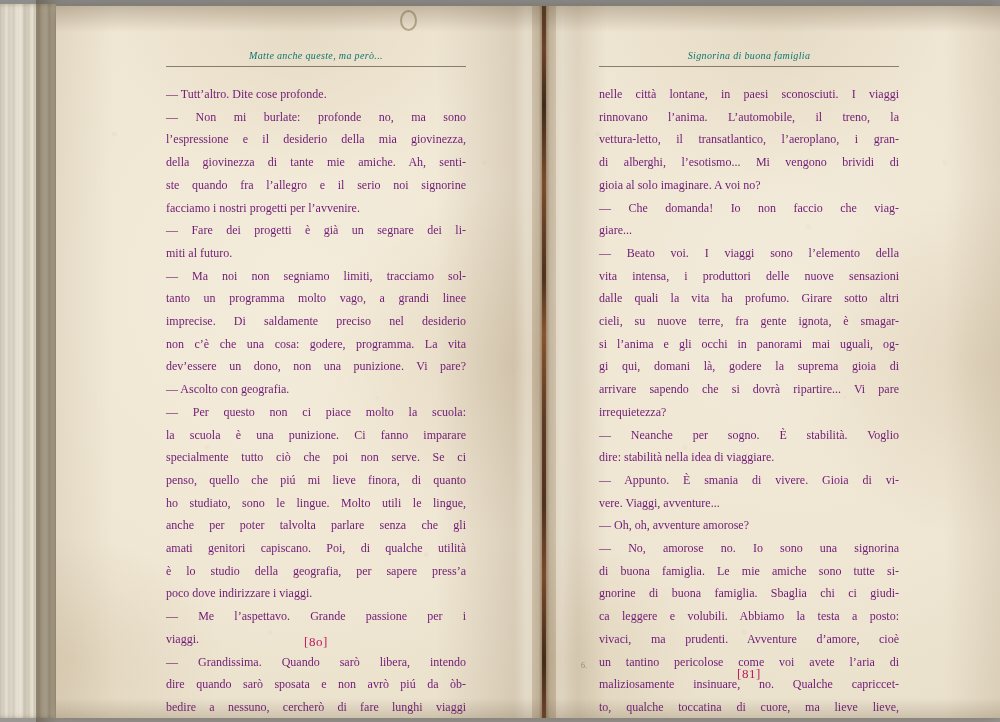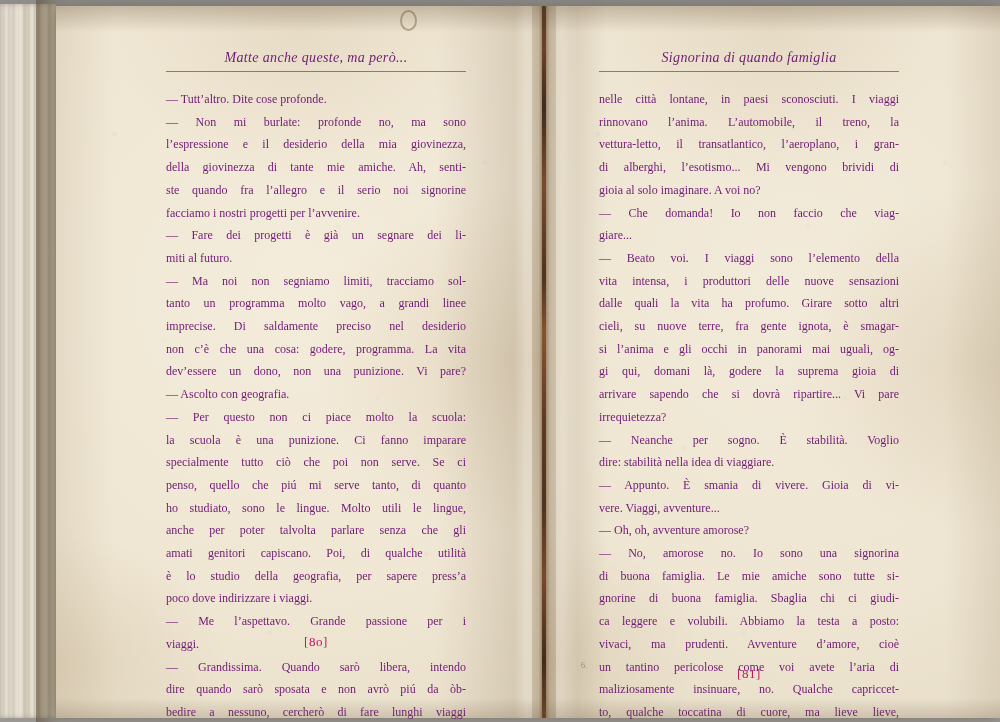--- a/index.html
+++ b/index.html
@@ -151,24 +151,24 @@
   
   .textcol {
     position: absolute;
     color: #3b3228;
   }
   .textcol.left  { left: 110px;  top: 44px; width: 300px; }
   .textcol.right { left: 543px;  top: 44px; width: 300px; }
 
   .running-head {
     font-style: italic;
-    font-size: 14px;
+    font-size: 10px;
     letter-spacing: .35px;
     text-align: center;
-    color: #701a75;
+    color: #0f766e;
     margin-bottom: 5px;
     white-space: nowrap;
   }
   .head-rule {
     height: 1px;
     background: #6a5947;
     opacity: .75;
     margin-bottom: 16px;
   }
 
@@ -281,37 +281,37 @@
           <span class="ln nojust">miti al futuro.</span>
           <span class="ln">— Ma noi non segniamo limiti, tracciamo sol-</span>
           <span class="ln">tanto un programma molto vago, a grandi linee</span>
           <span class="ln">imprecise. Di saldamente preciso nel desiderio</span>
           <span class="ln">non c’è che una cosa: godere, programma. La vita</span>
           <span class="ln">dev’essere un dono, non una punizione. Vi pare?</span>
           <span class="ln nojust">— Ascolto con geografia.</span>
           <span class="ln">— Per questo non ci piace molto la scuola:</span>
           <span class="ln">la scuola è una punizione. Ci fanno imparare</span>
           <span class="ln">specialmente tutto ciò che poi non serve. Se ci</span>
-          <span class="ln">penso, quello che piú mi serve tanto, di quanto</span>
+          <span class="ln">penso, quello che piú mi lieve finora, di quanto</span>
           <span class="ln">ho studiato, sono le lingue. Molto utili le lingue,</span>
           <span class="ln">anche per poter talvolta parlare senza che gli</span>
           <span class="ln">amati genitori capiscano. Poi, di qualche utilità</span>
           <span class="ln">è lo studio della geografia, per sapere press’a</span>
           <span class="ln nojust">poco dove indirizzare i viaggi.</span>
           <span class="ln">— Me l’aspettavo. Grande passione per i</span>
           <span class="ln nojust">viaggi.</span>
           <span class="ln">— Grandissima. Quando sarò libera, intendo</span>
           <span class="ln">dire quando sarò sposata e non avrò piú da òb-</span>
           <span class="ln">bedire a nessuno, cercherò di fare lunghi viaggi</span>
         </div>
     </div>
     <div class="folio left">[8o]</div>
 
     <div class="textcol right">
-      <div class="running-head">Signorina di quando famiglia</div>
+      <div class="running-head">Signorina di buona famiglia</div>
       <div class="head-rule"></div>
       <div class="body-lines">
           <span class="ln">nelle città lontane, in paesi sconosciuti. I viaggi</span>
           <span class="ln">rinnovano l’anima. L’automobile, il treno, la</span>
           <span class="ln">vettura-letto, il transatlantico, l’aeroplano, i gran-</span>
           <span class="ln">di alberghi, l’esotismo... Mi vengono brividi di</span>
           <span class="ln nojust">gioia al solo imaginare. A voi no?</span>
           <span class="ln">— Che domanda! Io non faccio che viag-</span>
           <span class="ln nojust">giare...</span>
           <span class="ln">— Beato voi. I viaggi sono l’elemento della</span>

